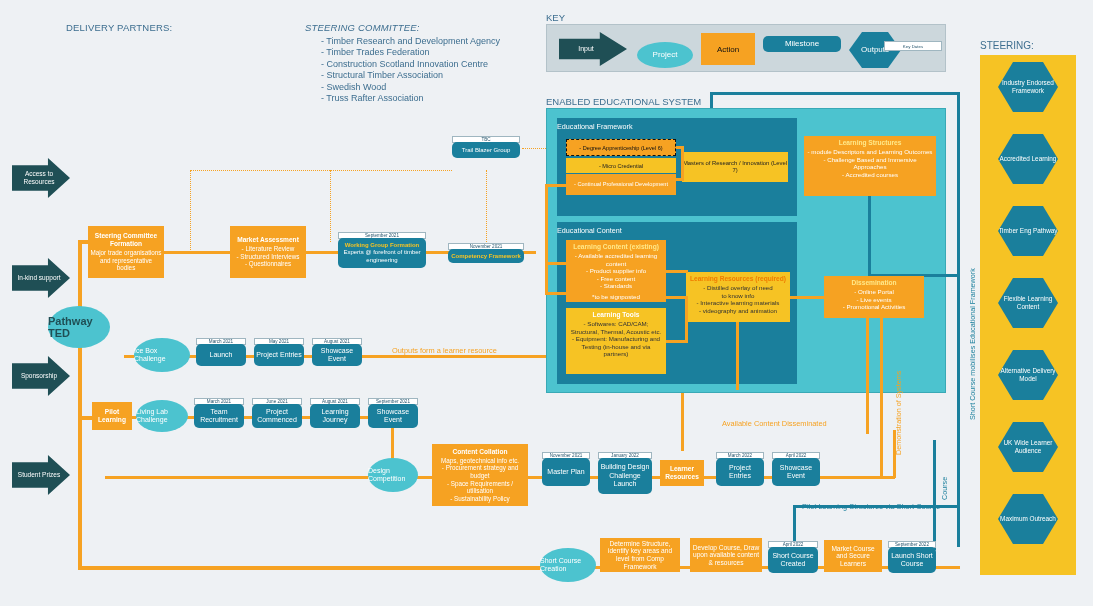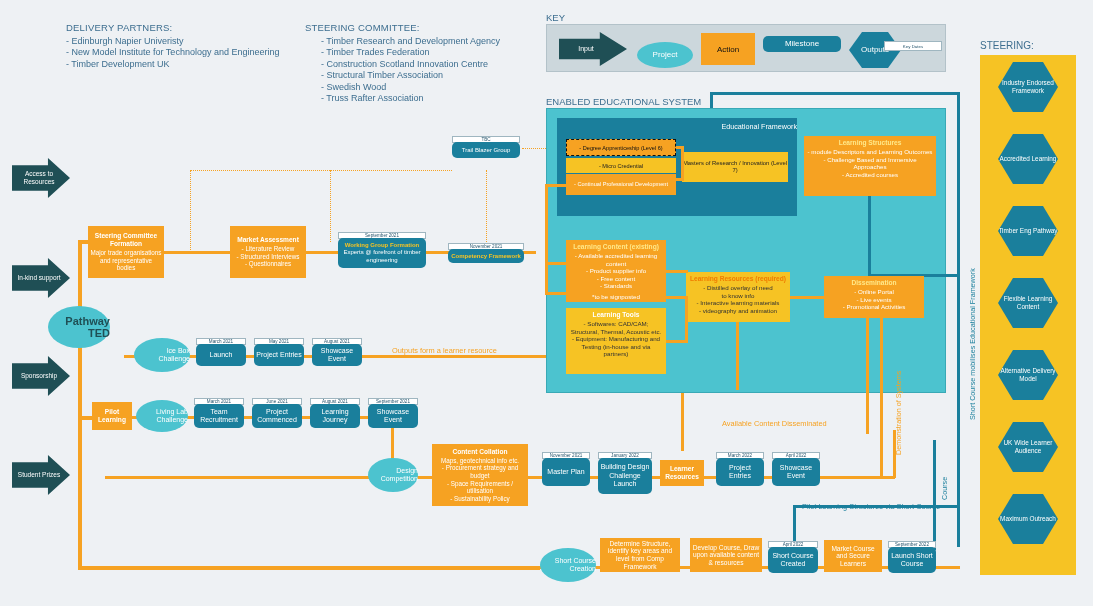--- a/index.html
+++ b/index.html
@@ -15,21 +15,21 @@
   
   .hdr{color:#3d6e8f;font-size:9.5px;letter-spacing:.2px;}
   .listline{color:#3d6e8f;font-size:9px;line-height:11.4px;white-space:nowrap;}
   .secttl{color:#3d6e8f;font-size:9.5px;}
 
   
   .keypanel{background:#ccd7dc;border:1px solid #b3c2c9;}
 
   
   .oval{background:#4cc3cf;border-radius:50%;color:#ffffff;display:flex;
-        align-items:center;justify-content:center;text-align:right;
+        align-items:center;justify-content:center;text-align:left;
         font-size:7px;line-height:8.4px;}
   .action{background:#f6a222;color:#ffffff;display:flex;flex-direction:column;
           align-items:center;justify-content:center;text-align:center;
           font-size:6.3px;line-height:7.6px;padding:2px;}
   .action .ttl{font-weight:bold;font-size:6.6px;margin-bottom:1.5px;}
   .mile{background:#1a7f9c;color:#ffffff;border-radius:5px;display:flex;
         align-items:center;justify-content:center;text-align:center;
         font-size:7px;line-height:8.4px;padding:2px;}
   .datelbl{background:#ffffff;border:1px solid #9fb6c0;color:#27566e;
            font-size:4.6px;text-align:center;line-height:6px;height:6.5px;}
@@ -38,21 +38,21 @@
         clip-path:polygon(25% 0%,75% 0%,100% 50%,75% 100%,25% 100%,0% 50%);}
   .inarrow{background:#1f4f55;color:#ffffff;display:flex;align-items:center;
            text-align:center;font-size:6.5px;line-height:7.8px;
            clip-path:polygon(0% 18%,62% 18%,62% 0%,100% 50%,62% 100%,62% 82%,0% 82%);
            padding-left:5px;box-sizing:border-box;}
   .inarrow span{width:44px;display:block;}
 
   
   .bigbox{background:#4cc3cf;border:1px solid #39a9b6;}
   .tealbox{background:#1a7f9c;}
-  .boxttl{color:#ffffff;font-size:7.2px;text-align:right;width:100%;}
+  .boxttl{color:#ffffff;font-size:7.2px;text-align:left;width:100%;}
   .yellowcol{background:#f6c324;}
 
   .orangebox{background:#f6a222;color:#ffffff;font-size:6.2px;line-height:7.4px;
              text-align:center;padding:3px;box-sizing:border-box;}
   .orangebox .ttl{font-weight:bold;color:#ffe98a;font-size:6.6px;margin-bottom:2px;}
   .yelbox{background:#f6c324;color:#333;font-size:6.2px;line-height:7.4px;
           text-align:center;padding:3px;box-sizing:border-box;}
   .yelbox .ttl{font-weight:bold;color:#ffffff;font-size:6.6px;margin-bottom:2px;}
 
   .conn{position:absolute;background:#f6a222;}
@@ -63,27 +63,22 @@
   .note{color:#f6a222;font-size:7.4px;}
   .noteT{color:#1a7f9c;font-size:7.4px;}
   .vert{transform-origin:0 0;white-space:nowrap;}
 </style>
 </head>
 <body>
 
 <div id="stage">
 
   <div class="abs hdr" style="left:66px;top:22px;">DELIVERY PARTNERS:</div>
-  <div class="abs" style="left:66px;top:36px;">
-    <div class="listline">-  Edinburgh Napier Univeristy</div>
-    <div class="listline">-  New Model Institute for Technology and Engineering</div>
-    <div class="listline">-  Timber Development UK</div>
-  </div>
-
-  <div class="abs hdr" style="left:305px;top:22px;">STEERING COMMITTEE:</div>
+
+  <div class="abs hdr" style="left:305px;top:22px;font-style:italic;">STEERING COMMITTEE:</div>
   <div class="abs" style="left:321px;top:36px;">
     <div class="listline">-  Timber Research and Development Agency</div>
     <div class="listline">-  Timber Trades Federation</div>
     <div class="listline">-  Construction Scotland Innovation Centre</div>
     <div class="listline">-  Structural Timber Association</div>
     <div class="listline">-  Swedish Wood</div>
     <div class="listline">-  Truss Rafter Association</div>
   </div>
 
   <div class="abs secttl" style="left:546px;top:12px;">KEY</div>
@@ -174,20 +169,23 @@
 
   <div class="abs orangebox" style="left:804px;top:136px;width:132px;height:60px;">
     <div class="ttl">Learning Structures</div>
     <div>- module Descriptors and Learning Outcomes</div>
     <div>- Challenge Based and Immersive Approaches</div>
     <div>- Accredited courses</div>
   </div>
   <div class="connT" style="left:868px;top:196px;width:2.5px;height:80px;"></div>
   <div class="connT" style="left:868px;top:274px;width:92px;height:2.5px;"></div>
 
+  <div class="abs tealbox" style="left:557px;top:222px;width:240px;height:162px;">
+    <div class="boxttl" style="margin-top:4px;">Educational Content</div>
+  </div>
 
   <div class="abs orangebox" style="left:566px;top:240px;width:100px;height:62px;">
     <div class="ttl">Learning Content (existing)</div>
     <div>- Available accredited learning content</div>
     <div>- Product supplier info</div>
     <div>- Free content</div>
     <div>- Standards</div>
     <div style="height:4px;"></div>
     <div>*to be signposted</div>
   </div>

